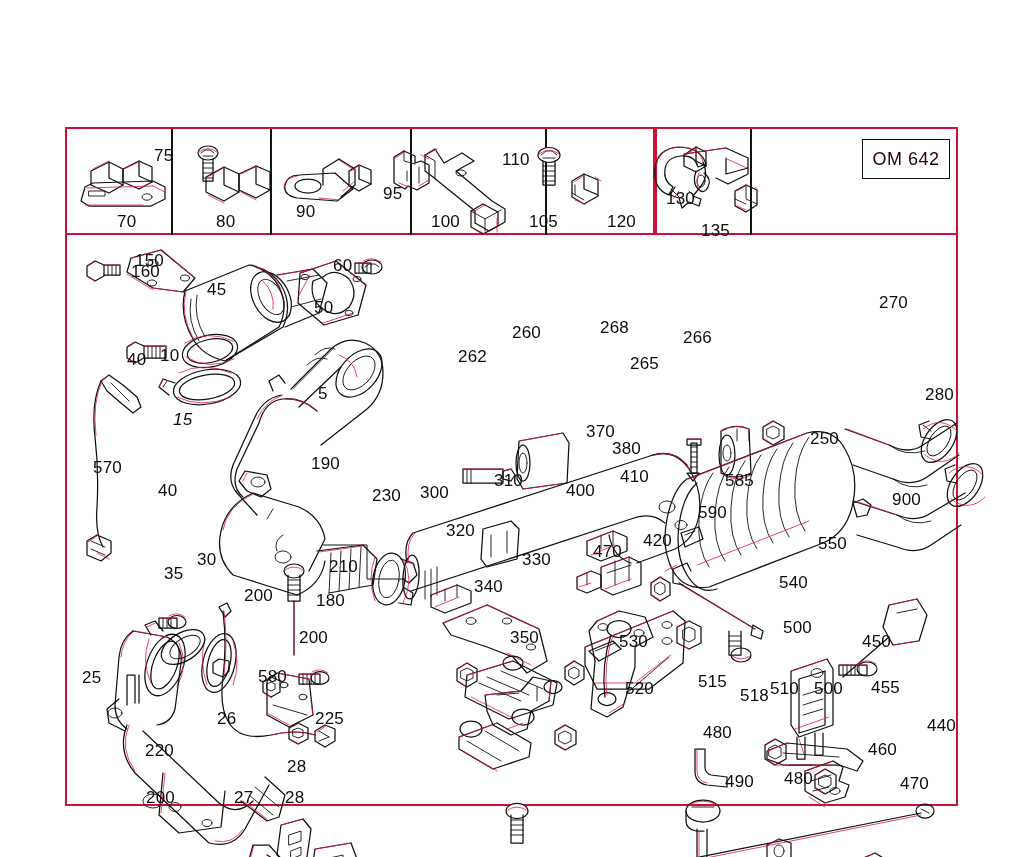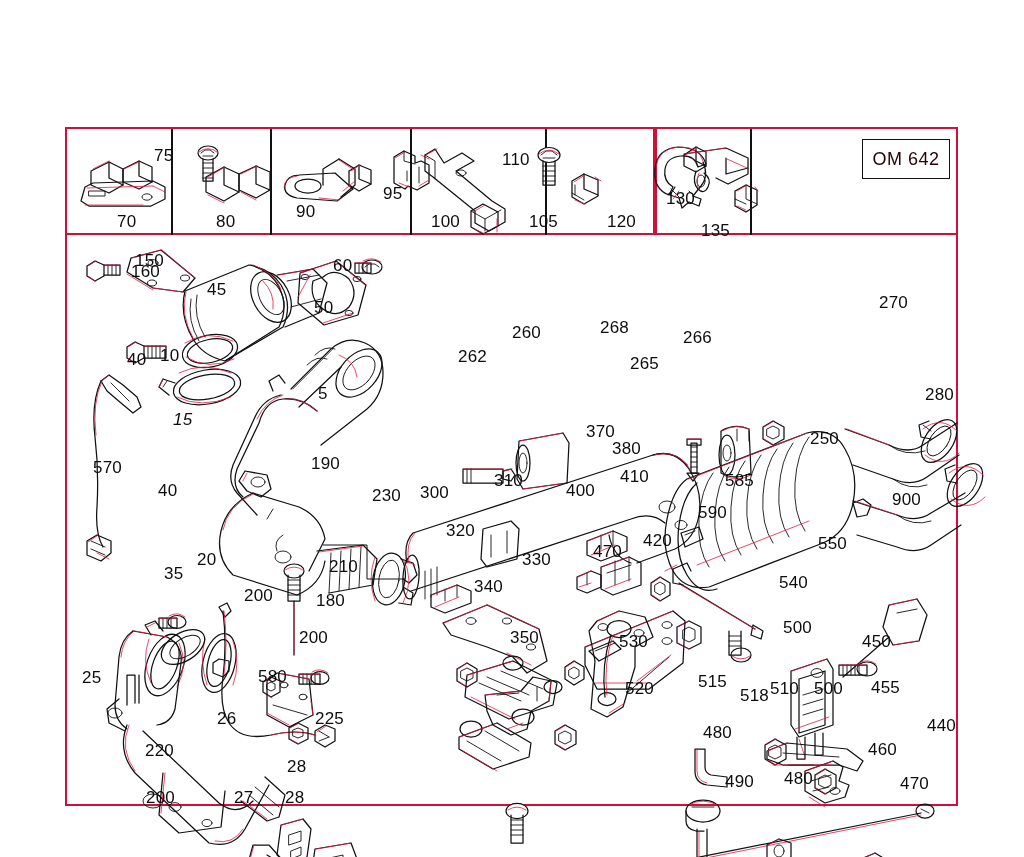--- a/index.html
+++ b/index.html
@@ -674,21 +674,21 @@
       <div class="partno" style="left: 247px; top: 170px;">50</div>
       <div class="partno" style="left: 60px; top: 222px;">40</div>
       <div class="partno" style="left: 93px; top: 218px;">10</div>
       <div class="partno" style="left: 106px; top: 282px; font-style: italic;">15</div>
       <div class="partno" style="left: 251px; top: 256px;">5</div>
       <div class="partno" style="left: 26px; top: 330px;">570</div>
       <div class="partno" style="left: 91px; top: 353px;">40</div>
       <div class="partno" style="left: 244px; top: 326px;">190</div>
       <div class="partno" style="left: 305px; top: 358px;">230</div>
       <div class="partno" style="left: 97px; top: 436px;">35</div>
-      <div class="partno" style="left: 130px; top: 422px;">20</div>
+      <div class="partno" style="left: 130px; top: 422px;">30</div>
       <div class="partno" style="left: 15px; top: 540px;">25</div>
       <div class="partno" style="left: 262px; top: 429px;">210</div>
       <div class="partno" style="left: 177px; top: 458px;">200</div>
       <div class="partno" style="left: 249px; top: 463px;">180</div>
       <div class="partno" style="left: 232px; top: 500px;">200</div>
       <div class="partno" style="left: 191px; top: 539px;">580</div>
       <div class="partno" style="left: 150px; top: 581px;">26</div>
       <div class="partno" style="left: 248px; top: 581px;">225</div>
       <div class="partno" style="left: 78px; top: 613px;">220</div>
       <div class="partno" style="left: 220px; top: 629px;">28</div>

